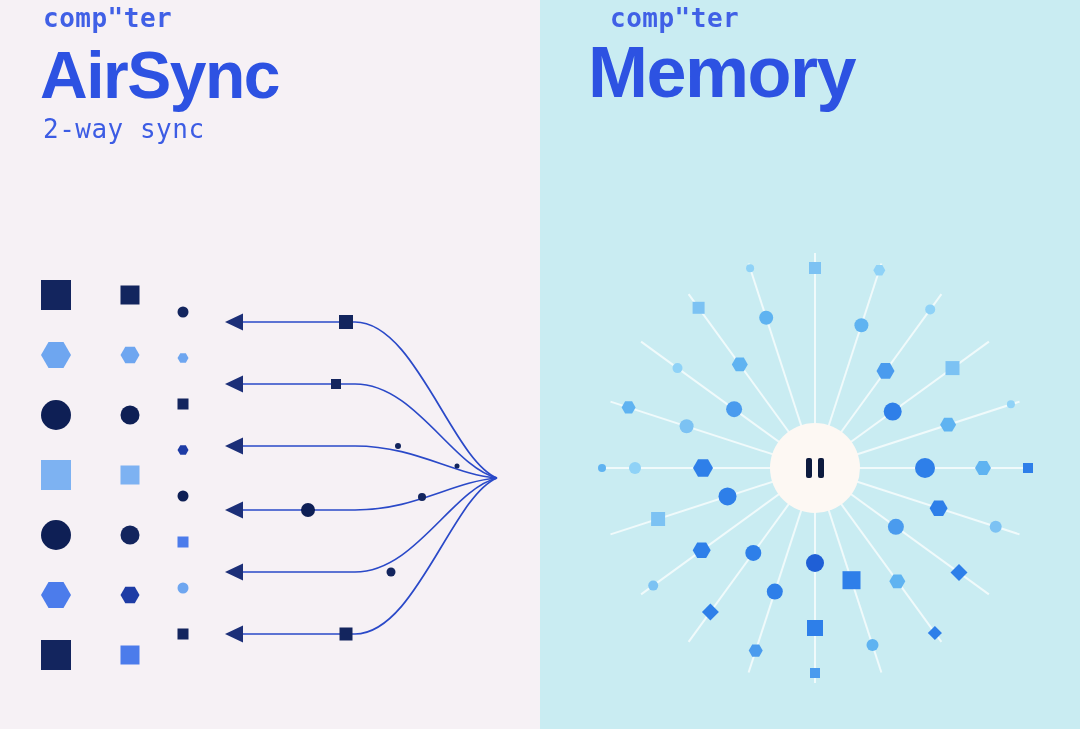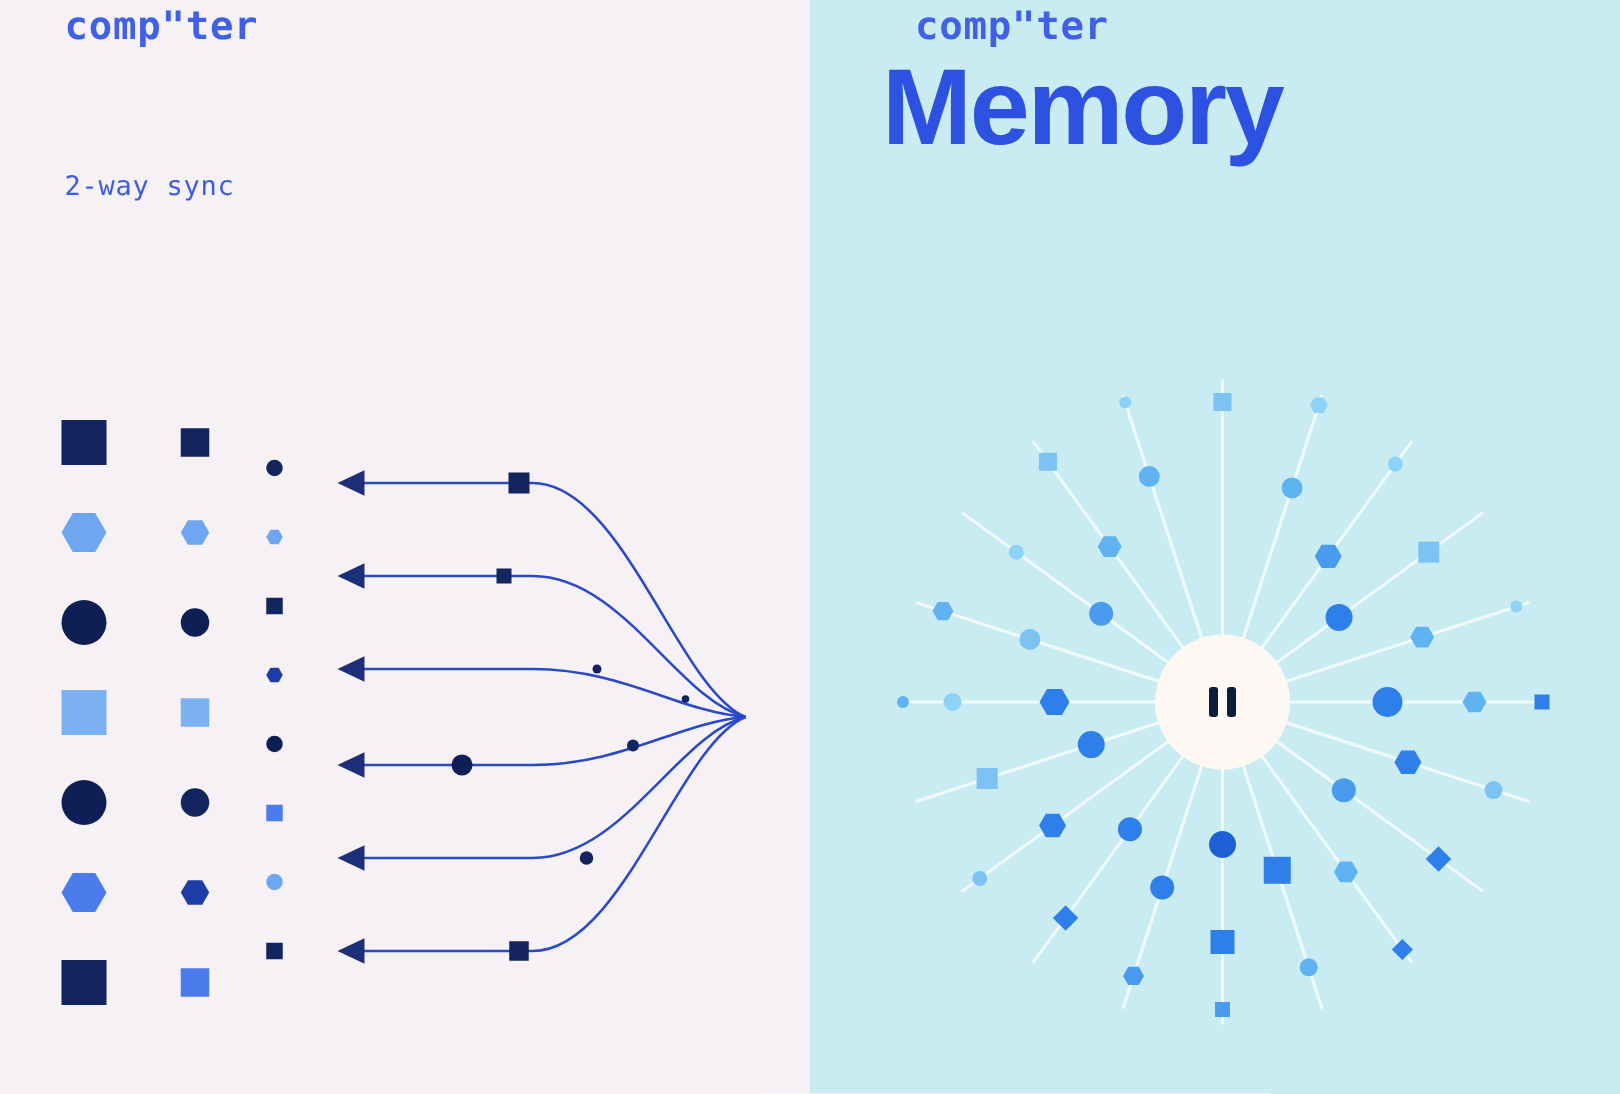--- a/index.html
+++ b/index.html
@@ -19,33 +19,34 @@
   .panel-left  .logo { left:43px; }
   .panel-right .logo { left:70px; }
 
   .title { position:absolute; font-weight:bold; color:#2d52e2; letter-spacing:-1.5px; line-height:1; }
   .panel-left  .title { left:40px; top:42px; font-size:66px; }
   .panel-right .title { left:48px; top:36px; font-size:72px; }
 
   .subtitle {
     position:absolute; left:43px; top:114px;
     font-family:"DejaVu Sans Mono", monospace;
-    font-size:18px; color:#3c5ce4; letter-spacing:0.5px;
+    font-size:26px; color:#3c5ce4; letter-spacing:0.5px;
   }
 
   svg.airsync { position:absolute; left:20px; top:250px; }
   svg.memory  { position:absolute; left:10px; top:203px; }
 </style>
 </head>
 <body>
 
 <div class="stage">
 
   <section class="panel panel-left">
     <div class="logo">comp"ter</div>
+    <h1 class="title">AirSync</h1>
     <div class="subtitle">2-way sync</div>
     <svg class="airsync" width="500" height="430" viewBox="0 0 500 430" aria-hidden="true">
         <rect x="21" y="30" width="30" height="30" fill="#13255e"></rect>
         <polygon points="51.0,105.0 43.5,118.0 28.5,118.0 21.0,105.0 28.5,92.0 43.5,92.0" fill="#6ea6f0"></polygon>
         <circle cx="36" cy="165" r="15" fill="#0e1f55"></circle>
         <rect x="21" y="210" width="30" height="30" fill="#7db2f2"></rect>
         <circle cx="36" cy="285" r="15" fill="#0e1f55"></circle>
         <polygon points="51.0,345.0 43.5,358.0 28.5,358.0 21.0,345.0 28.5,332.0 43.5,332.0" fill="#4c7ceb"></polygon>
         <rect x="21" y="390" width="30" height="30" fill="#13255e"></rect>
         <rect x="100.5" y="35.5" width="19" height="19" fill="#13255e"></rect>

